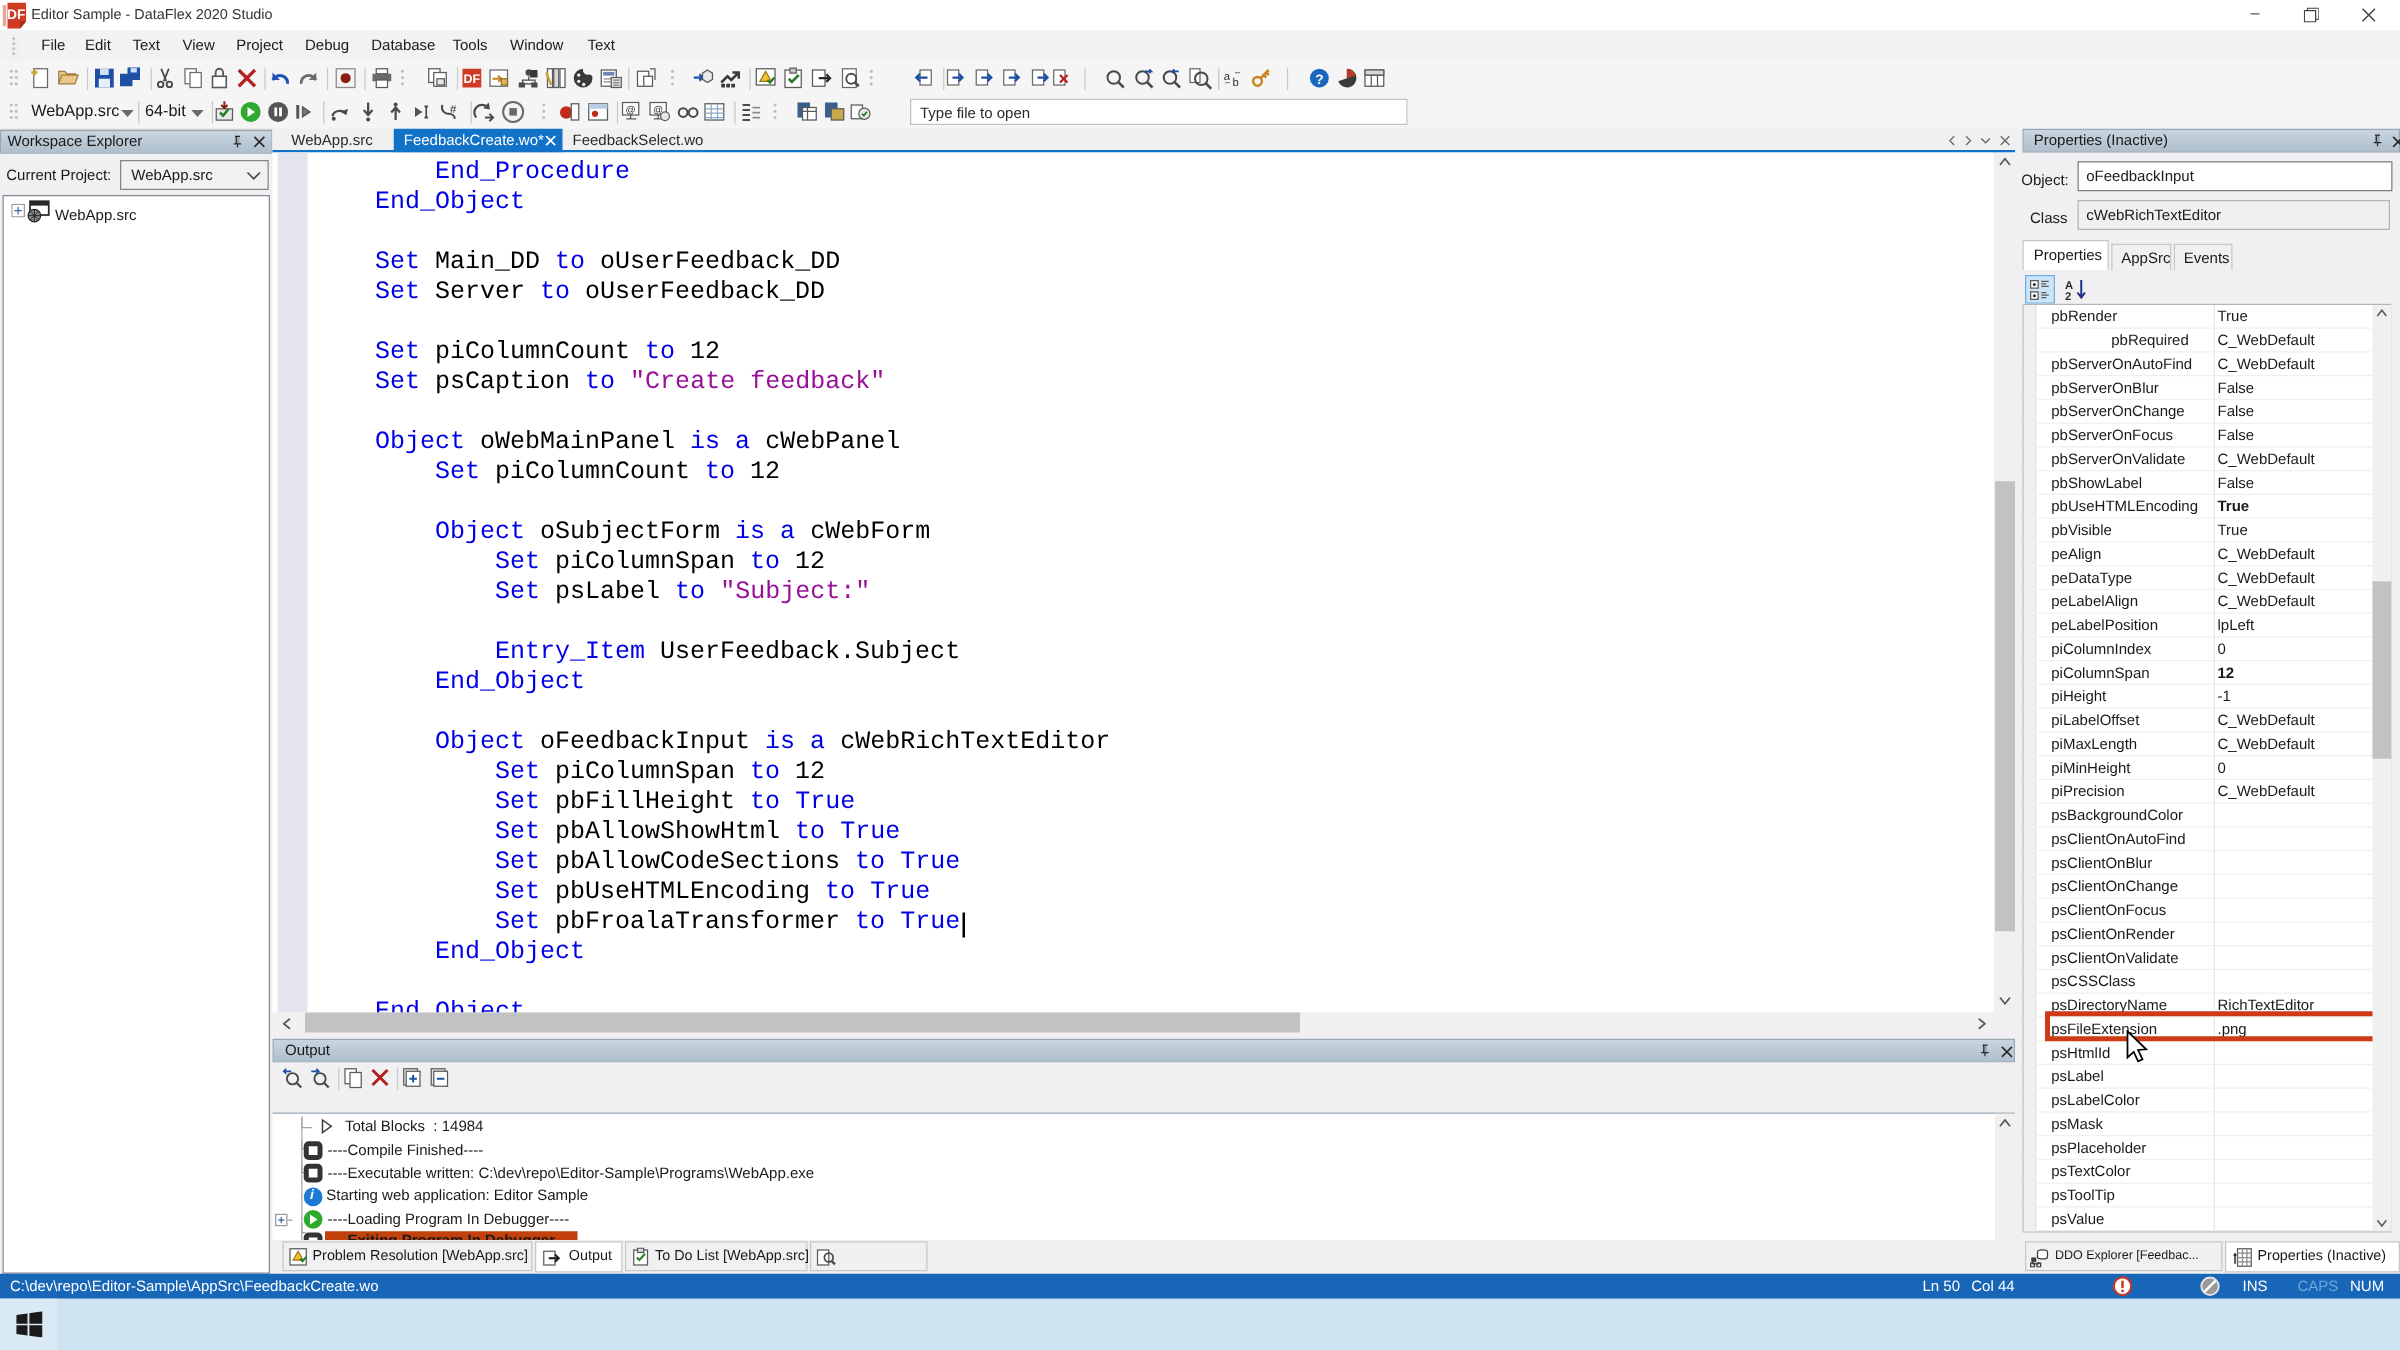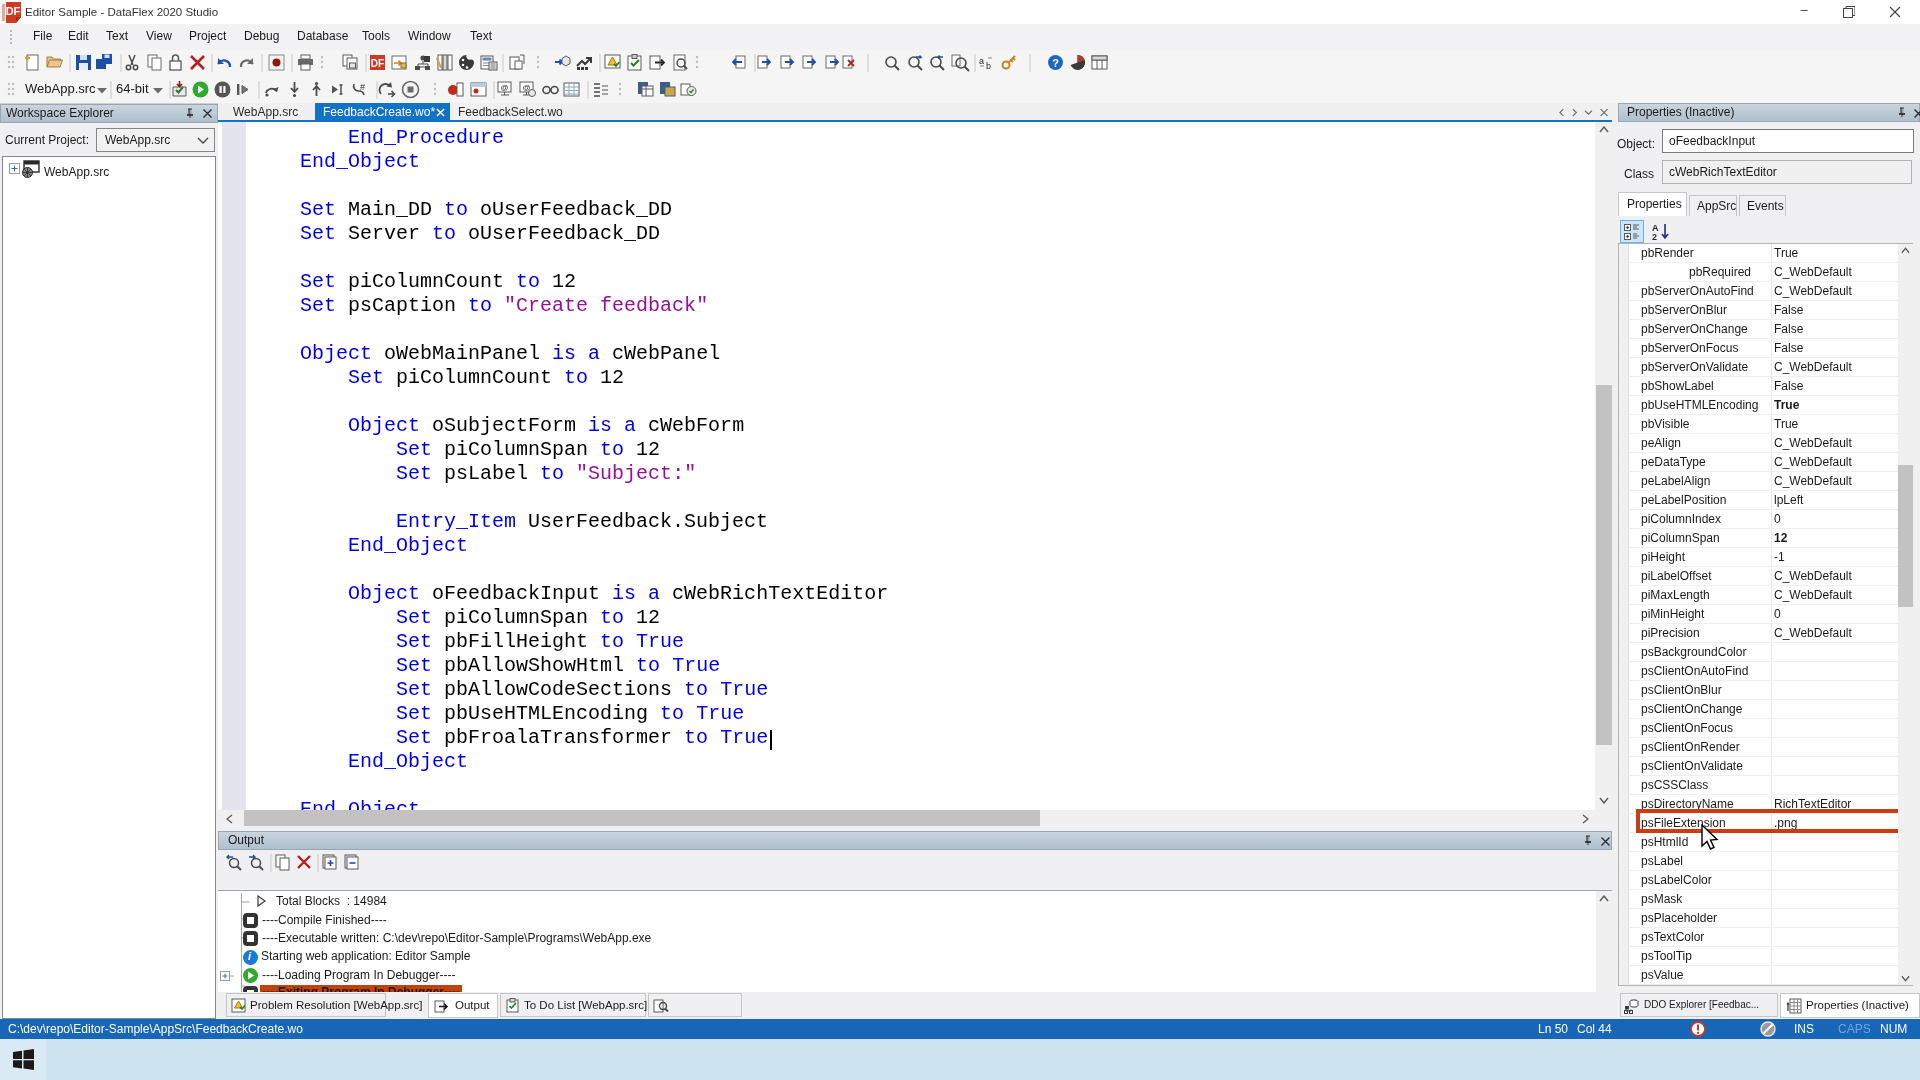--- a/index.html
+++ b/index.html
@@ -413,20 +413,23 @@
   <g transform="translate(659,5)">
         <rect x="1" y="1" width="10" height="12" fill="#3a5f8a"></rect>
         <rect x="6" y="6" width="10" height="9" fill="#c8a84a" stroke="#5a5a5a"></rect>
       </g>
   <g transform="translate(680,5)">
         <rect x="1" y="3" width="9" height="11" fill="#fff" stroke="#5a5a5a"></rect>
         <circle cx="11.5" cy="10" r="4.5" fill="#e8e8e8" stroke="#5a5a5a"></circle>
         <path d="M9.5 10 l1.5 1.5 l2.5 -3" stroke="#2a7a2a" stroke-width="1.4" fill="none"></path>
       </g>
 </svg>
+<div class="abs" style="left:728px;top:3px;width:398px;height:21px;background:#fff;border:1px solid #c3c3c3;">
+  <span class="abs" style="left:7px;top:3px;color:#2a2a2a;">Type file to open</span>
+</div>
 </div>
 
 <div class="abs" id="leftpanel" style="left:0;top:103px;width:218px;height:916px;background:#f0f0f2;border-top:1px solid #d0d0d0;">
   <div class="abs panelhdr" style="left:0;top:0;width:218px;height:19px;">
     <span class="abs" style="left:5px;top:1px;color:#1a1a1a;">Workspace Explorer</span>
     <svg class="abs" style="left:183px;top:3px;" width="12" height="12" viewBox="0 0 12 12">
         <path d="M4 1 h4 M5 1 v6 h-2 l3 0 h3 l-3 0 v3 M3 7 h6" stroke="#2a2a2a" fill="none"></path>
         <path d="M4.5 1 v6 h3 v-6 z" fill="#2a2a2a" opacity="0.25"></path>
       </svg>
     <svg class="abs" style="left:201px;top:3px;" width="11" height="11" viewBox="0 0 11 11">
@@ -626,21 +629,21 @@
       <svg class="abs" style="left:3px;top:4px;" width="10" height="7" viewBox="0 0 10 7">
           <path d="M1 6 L5 1 L9 6" fill="none" stroke="#5a5a5a" stroke-width="1.4"></path>
         </svg>
       <svg class="abs" style="left:3px;top:104px;" width="10" height="7" viewBox="0 0 10 7">
           <path d="M1 1 L5 6 L9 1" fill="none" stroke="#5a5a5a" stroke-width="1.4"></path>
         </svg>
     </div>
   </div>
 
   <div class="abs" style="left:0;top:889px;width:1394px;height:27px;background:#f0f0f2;" id="btmtabs">
-    <div class="abs" style="left:8px;top:1px;width:160px;height:24px;border:1px solid #c6c6c6;background:#f0f0f2;">
+    <div class="abs" style="left:8px;top:1px;width:200px;height:24px;border:1px solid #c6c6c6;background:#f0f0f2;">
       <svg class="abs" style="left:4px;top:4px;" width="16" height="16" viewBox="0 0 16 16">
           <rect x="1" y="1" width="13" height="13" fill="#fff" stroke="#5a5a5a"></rect>
           <path d="M7.5 3 l4 7 h-8 z" fill="#f0c030" stroke="#9a7a10"></path>
           <path d="M9 9 l2 2 l3 -3.5" stroke="#2a7a2a" stroke-width="1.6" fill="none"></path>
         </svg>
       <span class="abs" style="left:23px;top:5px;font-size:11.5px;">Problem Resolution [WebApp.src]</span>
     </div>
     <div class="abs" style="left:210px;top:1px;width:70px;height:25px;border:1px solid #c6c6c6;background:#ffffff;">
       <svg class="abs" style="left:5px;top:5px;" width="15" height="15" viewBox="0 0 15 15">
           <rect x="1" y="2" width="9" height="11" fill="none" stroke="#5a5a5a"></rect>

